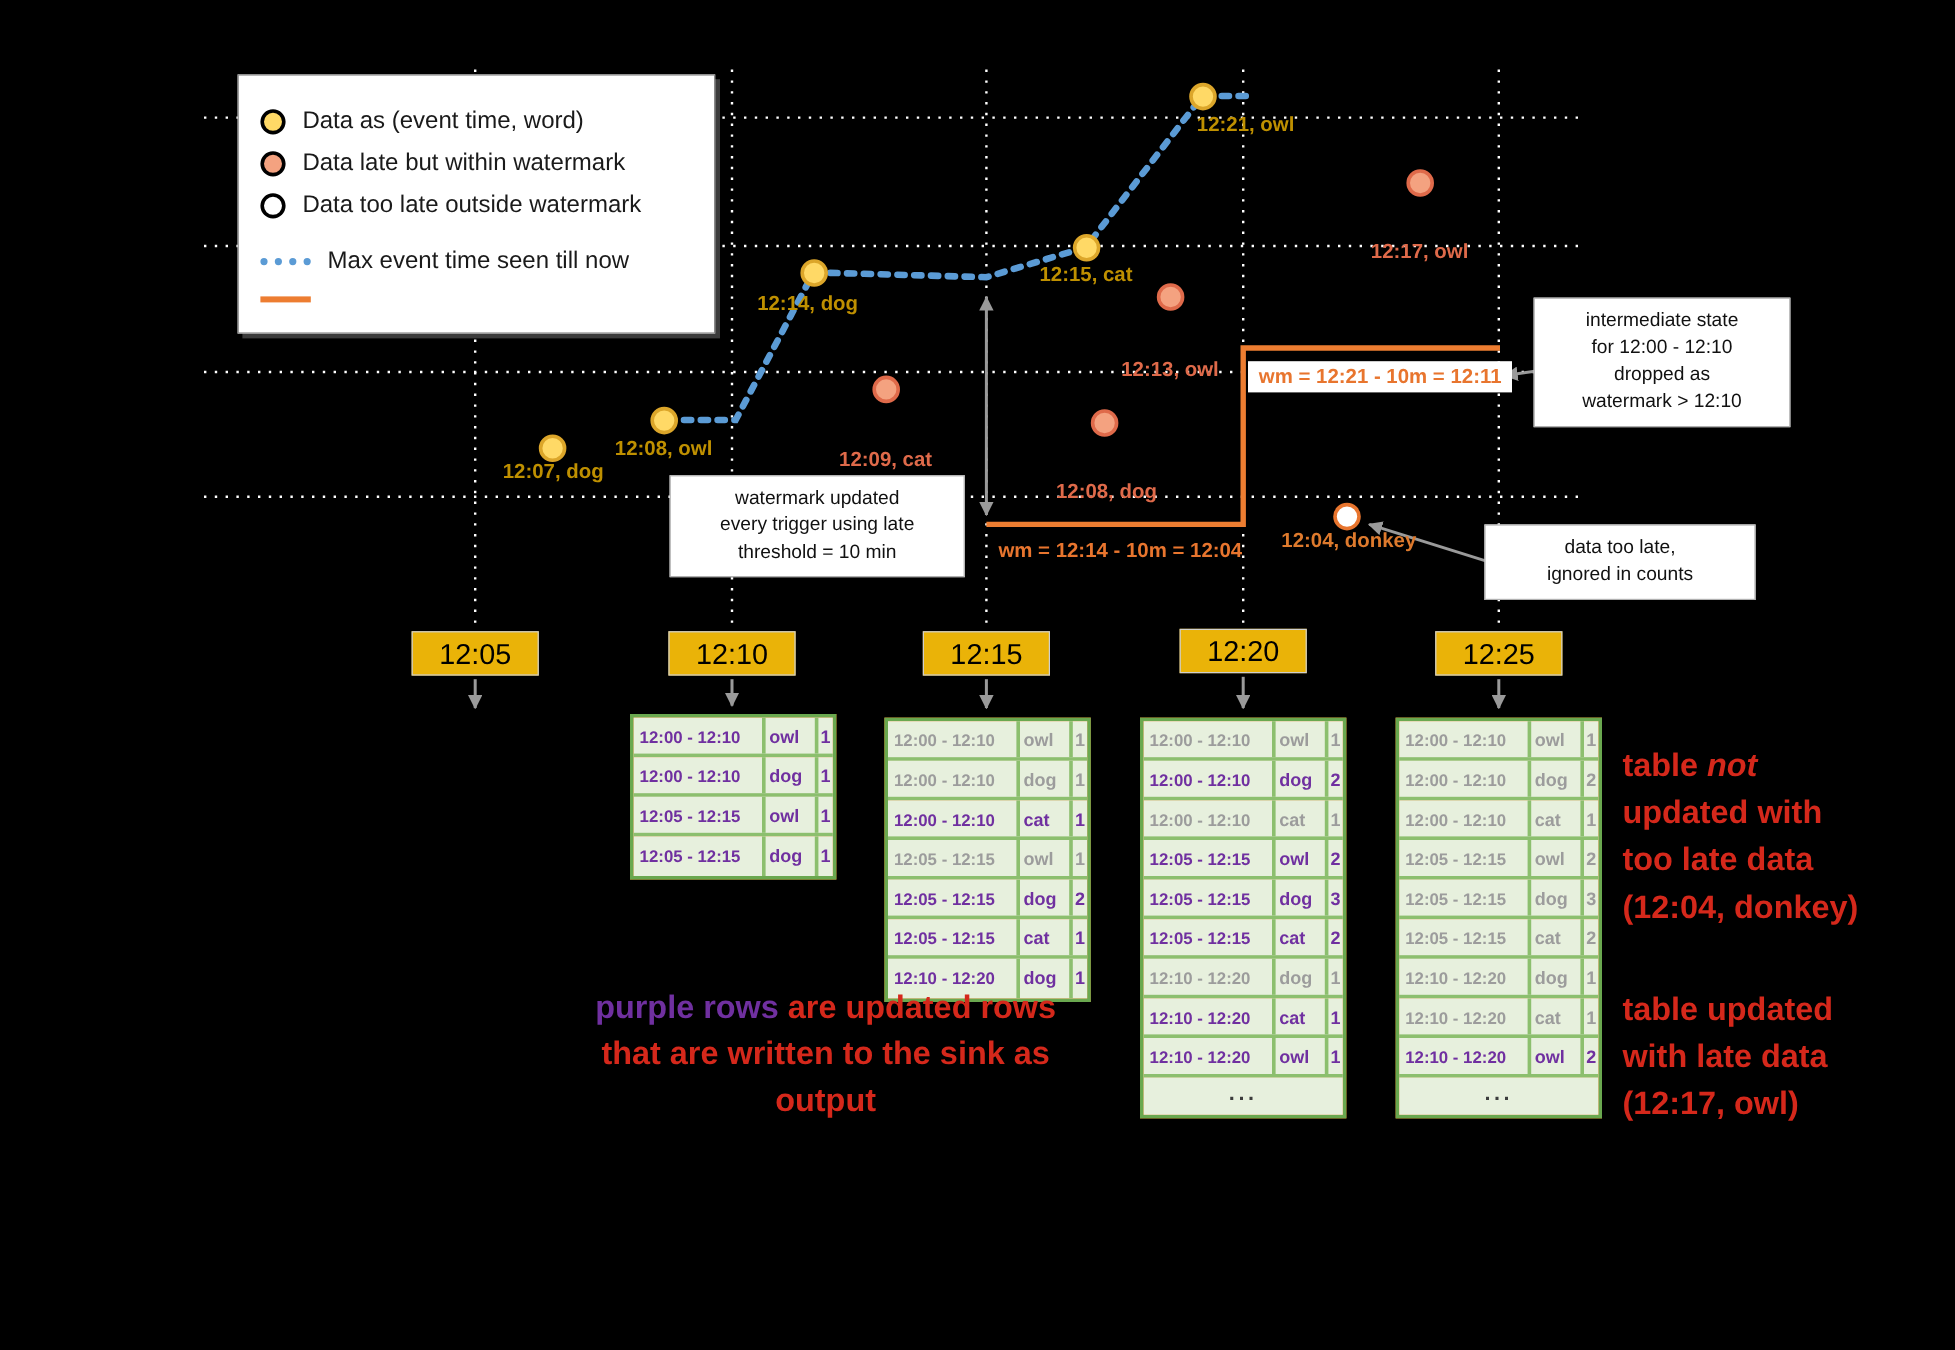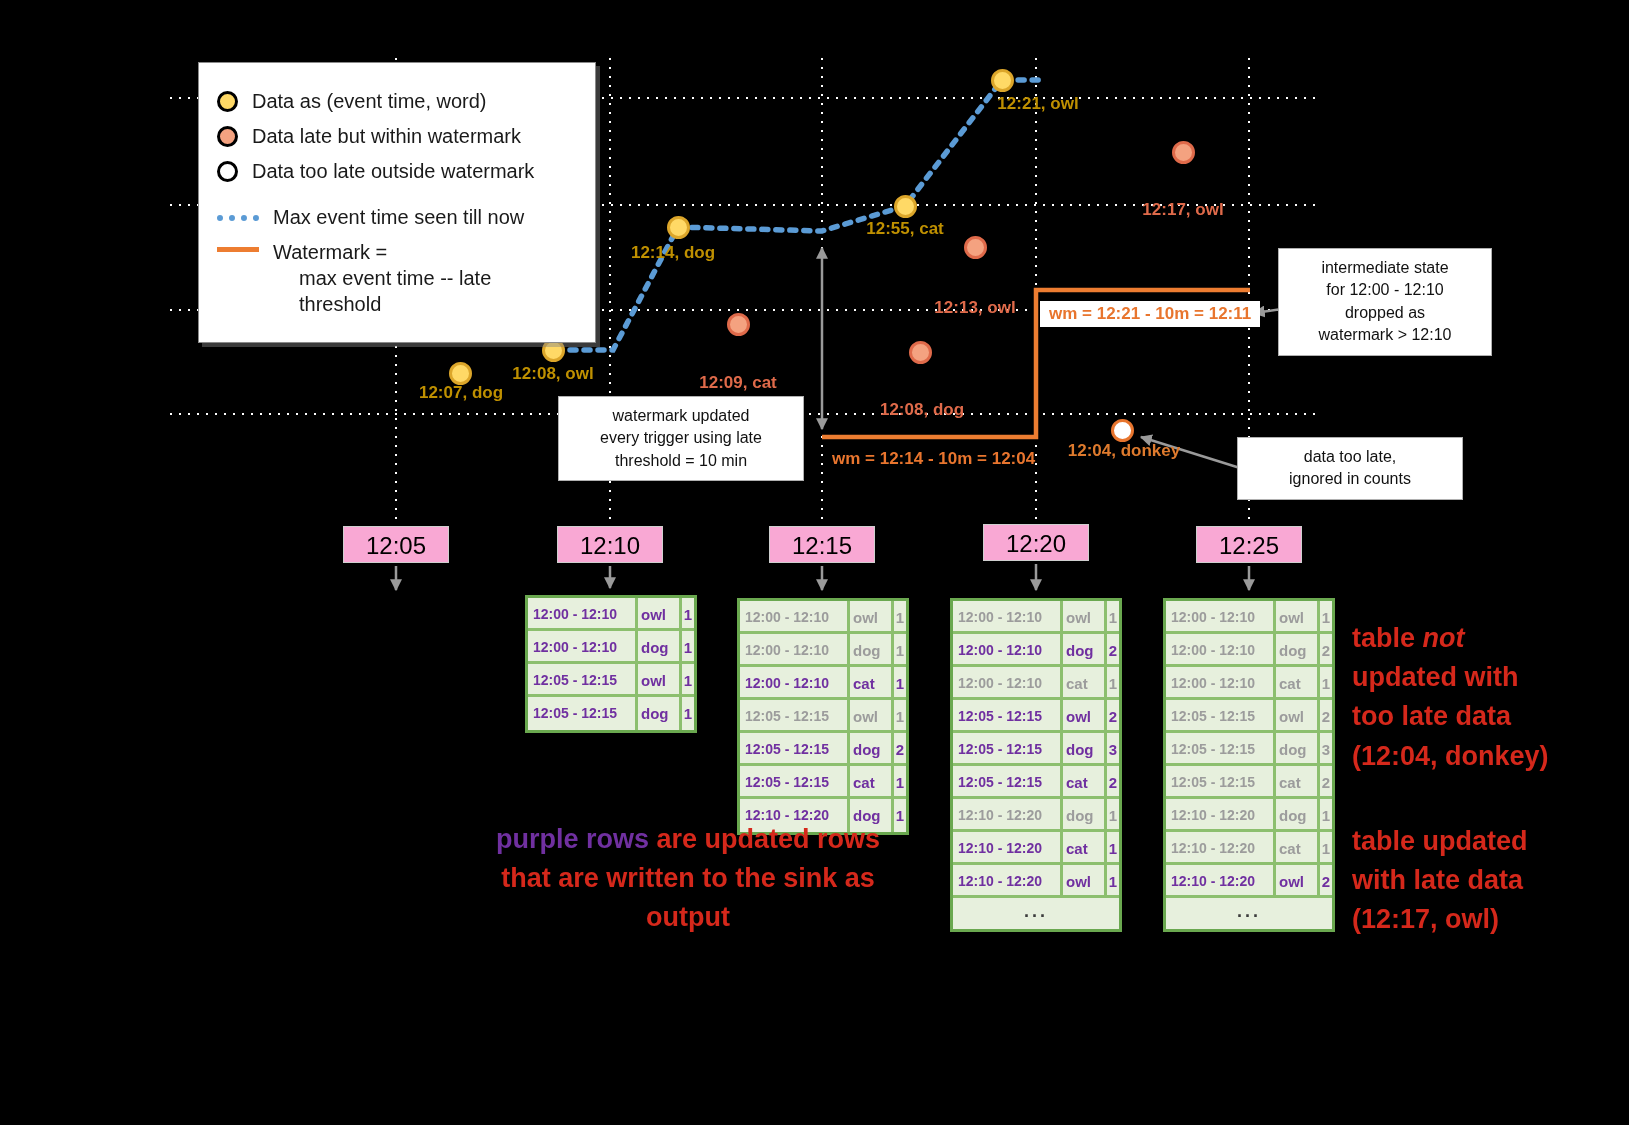--- a/index.html
+++ b/index.html
@@ -36,21 +36,21 @@
   
   .wm-label { position: absolute; color: #e8752e; font-size: 17px; font-weight: 700; white-space: nowrap; z-index: 3; }
   .wm-label.chip { background: #fff; padding: 3px 9px; }
 
   
   .callout { position: absolute; background: #fff; color: #111; border: 1px solid #b0b0b0;
              font-size: 16px; line-height: 1.4; text-align: center; white-space: pre-line;
              padding: 8px 10px; z-index: 4; }
 
   
-  .tickbox { position: absolute; width: 106px; height: 37px; line-height: 37px; background: #f9a8d4;
+  .tickbox { position: absolute; width: 106px; height: 37px; line-height: 37px; background: #eab308;
              color: #000; font-size: 24px; text-align: center; border: 1px solid #cfcfcf; z-index: 4; }
 
   
   .wtable { position: absolute; width: 172px; border: 3px solid #6aa84f; background: #f97316; z-index: 4; }
   .trow { display: flex; background: #e7f0dd; border-bottom: 3px solid #8cbf6e; height: 33px; line-height: 33px; }
   .trow:last-child { border-bottom: none; }
   .tcell { font-size: 15px; font-weight: 700; overflow: hidden; white-space: nowrap; }
   .tcell-window { width: 110px; padding-left: 5px; border-right: 3px solid #8cbf6e; font-size: 14px; }
   .tcell-word   { width: 44px;  padding-left: 3px; border-right: 3px solid #8cbf6e; }
   .tcell-count  { flex: 1; text-align: center; }
@@ -112,21 +112,21 @@
   </svg>
 
   <div id="points-layer">
       <div class="dot dot-event" style="left: 449px; top: 362px;"></div>
       <div class="dot-label label-event" style="left: 461px; top: 393px;">12:07, dog</div>
       <div class="dot dot-event" style="left: 542px; top: 339px;"></div>
       <div class="dot-label label-event" style="left: 553px; top: 374px;">12:08, owl</div>
       <div class="dot dot-event" style="left: 667px; top: 216px;"></div>
       <div class="dot-label label-event" style="left: 673px; top: 253px;">12:14, dog</div>
       <div class="dot dot-event" style="left: 894px; top: 195px;"></div>
-      <div class="dot-label label-event" style="left: 905px; top: 229px;">12:55, cat</div>
+      <div class="dot-label label-event" style="left: 905px; top: 229px;">12:15, cat</div>
       <div class="dot dot-event" style="left: 991px; top: 69px;"></div>
       <div class="dot-label label-event" style="left: 1038px; top: 104px;">12:21, owl</div>
       <div class="dot dot-late" style="left: 727px; top: 313px;"></div>
       <div class="dot-label label-late" style="left: 738px; top: 347px;">12:09, cat</div>
       <div class="dot dot-late" style="left: 964px; top: 236px;"></div>
       <div class="dot-label label-late" style="left: 975px; top: 272px;">12:13, owl</div>
       <div class="dot dot-late" style="left: 909px; top: 341px;"></div>
       <div class="dot-label label-late" style="left: 922px; top: 374px;">12:08, dog</div>
       <div class="dot dot-late" style="left: 1172px; top: 141px;"></div>
       <div class="dot-label label-late" style="left: 1183px; top: 174px;">12:17, owl</div>
@@ -146,24 +146,20 @@
     <div class="legend-row">
       <span class="sw dot-too-late"></span>
       <span class="legend-label">Data too late outside watermark</span>
     </div>
     <div class="legend-row legend-gap">
       <span class="sw-line dotted"></span>
       <span class="legend-label">Max event time seen till now</span>
     </div>
     <div class="legend-row top">
       <span class="sw-line solid"></span>
-      <div class="legend-label">
-        <div>Watermark =</div>
-        <div class="indent">max event time -- late threshold</div>
-      </div>
     </div>
   </div>
 
   <div class="wm-label" style="left:832px; top:449px;">wm = 12:14 - 10m = 12:04</div>
   <div class="wm-label chip" style="left:1040px; top:301px;">wm = 12:21 - 10m = 12:11</div>
 
   <div class="callout" style="left:558px; top:396px; width:246px;">watermark updated
 every trigger using late
 threshold = 10 min</div>
   <div class="callout" style="left:1278px; top:248px; width:214px;">intermediate state

